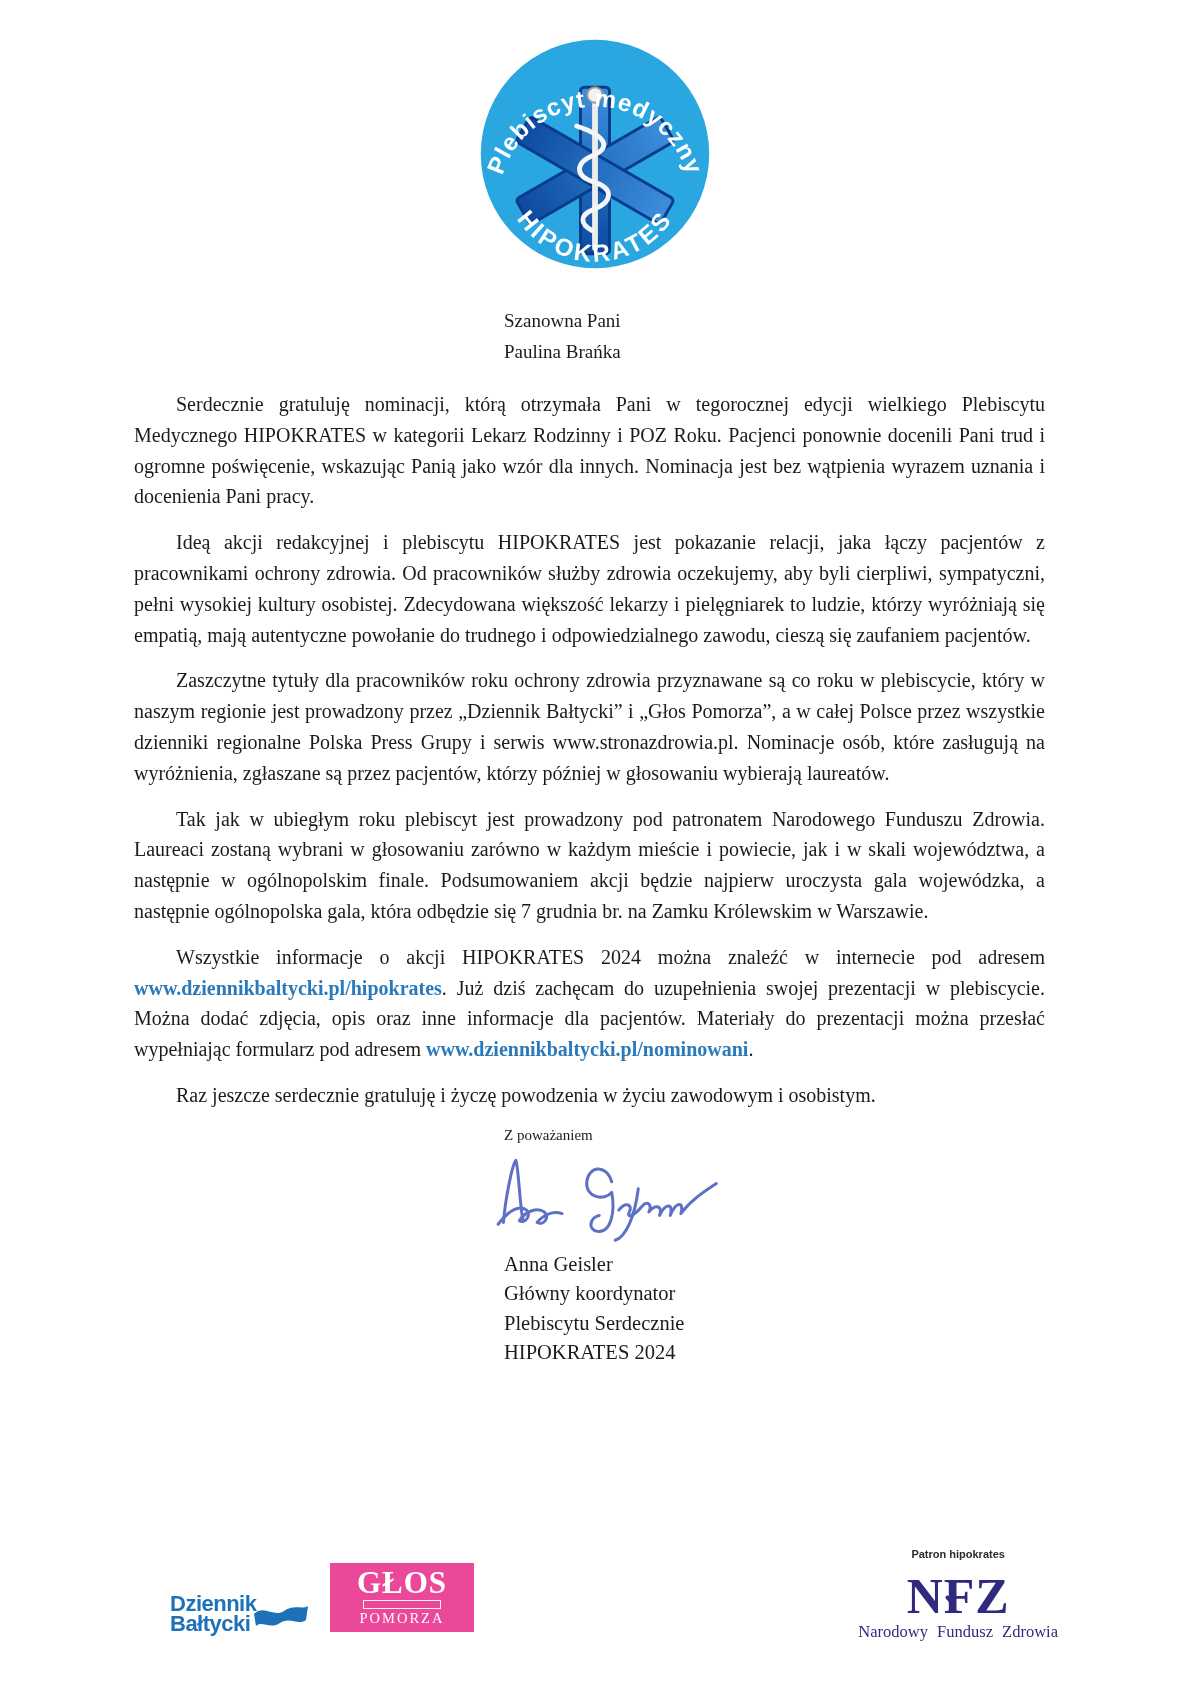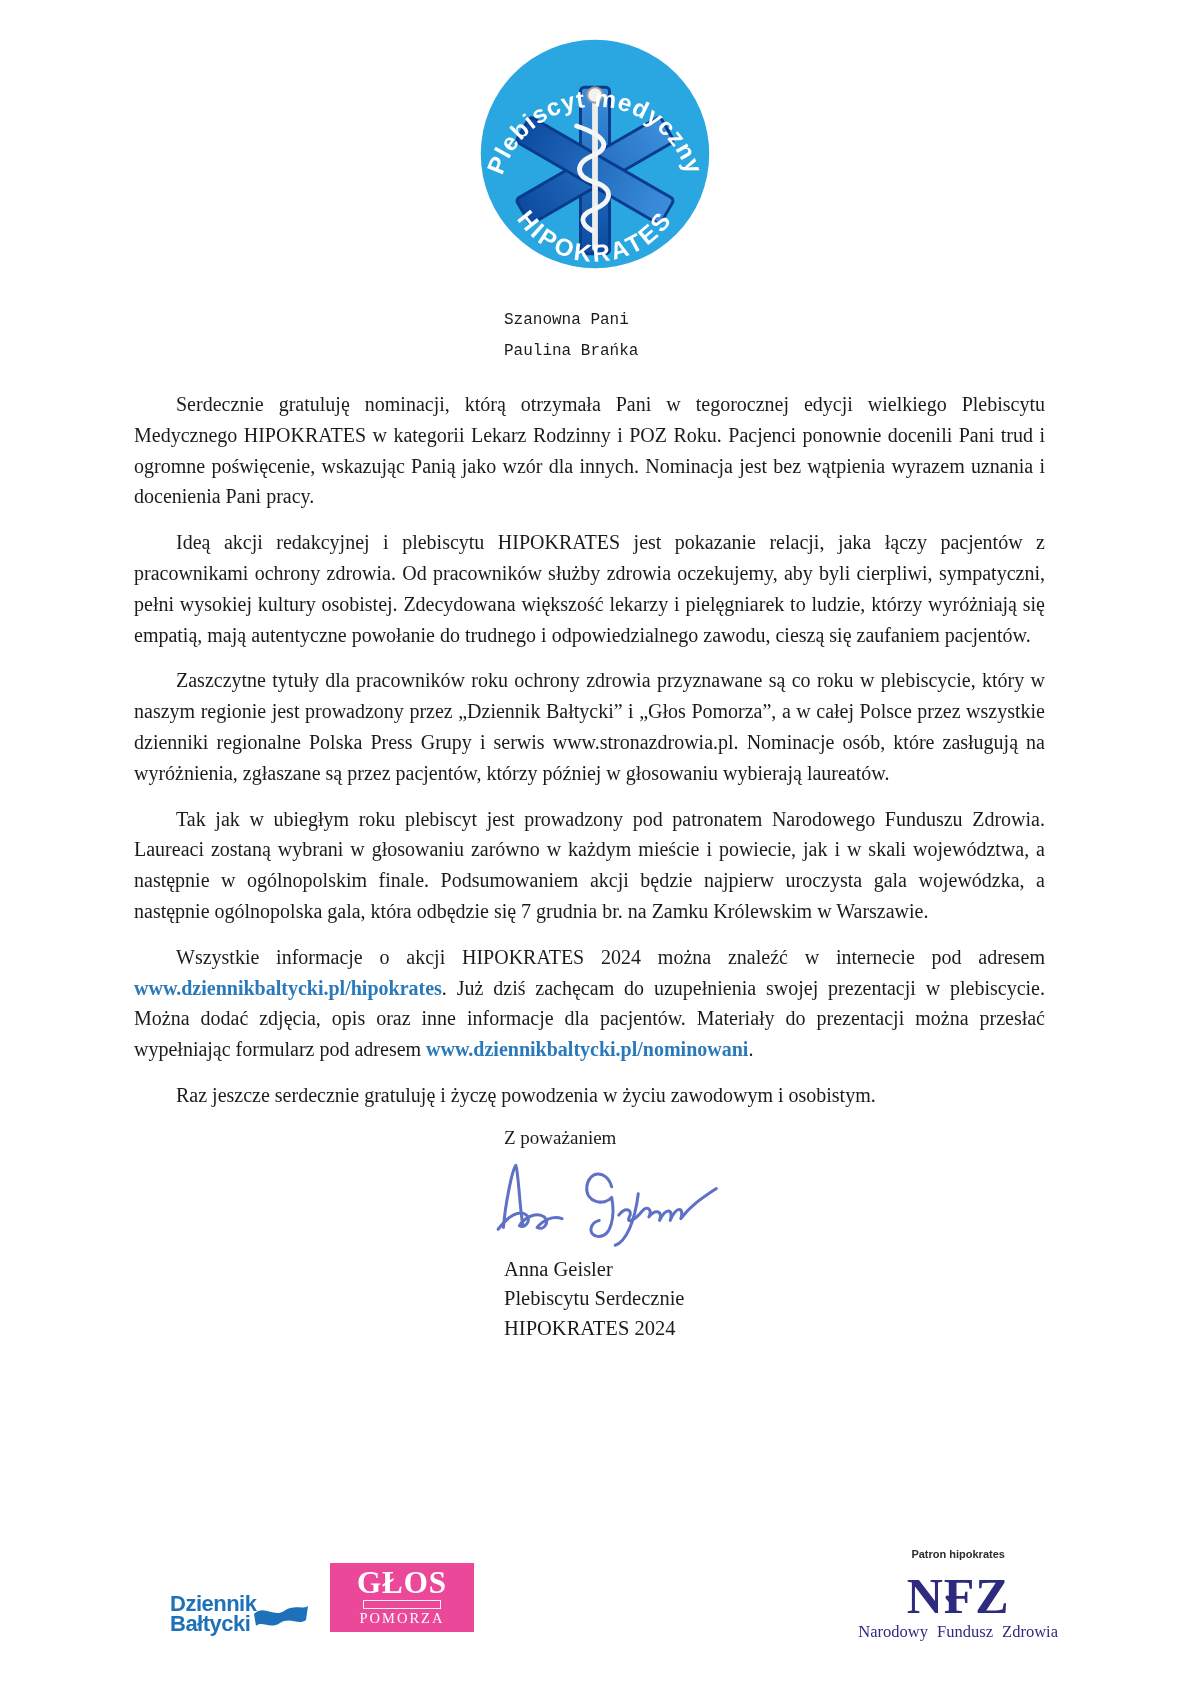--- a/index.html
+++ b/index.html
@@ -11,29 +11,29 @@
   .content { padding:0 145px 0 134px; }
 
   
   .logo-wrap { padding-top:33px; text-align:center; }
   .logo-wrap svg { display:inline-block; }
 
   
   .dateline { margin-top:28px; text-align:right; font-size:20.5px; }
 
   
-  .recipient { margin:26px 0 0 370px; font-size:16px; line-height:31px;font-family:Liberation Mono, monospace; }
+  .recipient { margin:26px 0 0 370px; font-size:19px; line-height:31px; }
 
   
   .body { margin-top:22px; font-size:20px; line-height:30.8px; }
   .body p { margin:0 0 15px 0; text-align:justify; text-indent:42px; }
   .link { color:#2a79ba; font-weight:bold; text-decoration:none; }
 
   
-  .closing { margin:16px 0 0 370px; font-size:19px;font-family:Liberation Serif, serif; }
+  .closing { margin:16px 0 0 370px; font-size:15px;font-family:Liberation Serif, serif; }
   .signature { margin:4px 0 0 346px; height:102px; }
   .signer { margin:0 0 0 370px; font-size:20.5px; line-height:29.5px; }
 
   
   .footer { position:absolute; left:0; bottom:0; width:100%; height:180px; }
   .db-logo { position:absolute; left:170px; bottom:48px; display:flex; align-items:flex-end; }
   .db-text {
     font-family:"Liberation Sans", sans-serif; font-weight:bold; color:#1d71b8;
     font-size:22px; line-height:0.9; letter-spacing:-0.5px;
   }
@@ -119,20 +119,21 @@
           <path d="M10,86 C22,70 34,64 42,70 C48,76 40,86 34,82 C40,72 54,66 62,72 C68,78 62,88 54,84 C60,76 72,70 82,74"></path>
           <path d="M138,38 C132,18 112,20 110,38 C108,56 130,60 138,50 C142,70 138,96 122,94 C110,92 114,78 124,76"></path>
           <path d="M146,70 C154,60 162,64 158,72 C154,80 164,76 172,66 C178,58 184,64 180,72 C188,62 196,66 192,76 C200,60 208,64 204,76 C212,58 220,62 216,74 C228,58 244,48 256,40"></path>
           <path d="M168,46 C164,78 154,100 142,104"></path>
         </g>
       </svg>
     </div>
 
     <div class="signer">
       <div>Anna Geisler</div>
+      <div>Główny koordynator</div>
       <div>Plebiscytu Serdecznie</div>
       <div>HIPOKRATES 2024</div>
     </div>
 
   </div>
 
   <div class="footer">
 
     <div class="db-logo">
       <div class="db-text">

